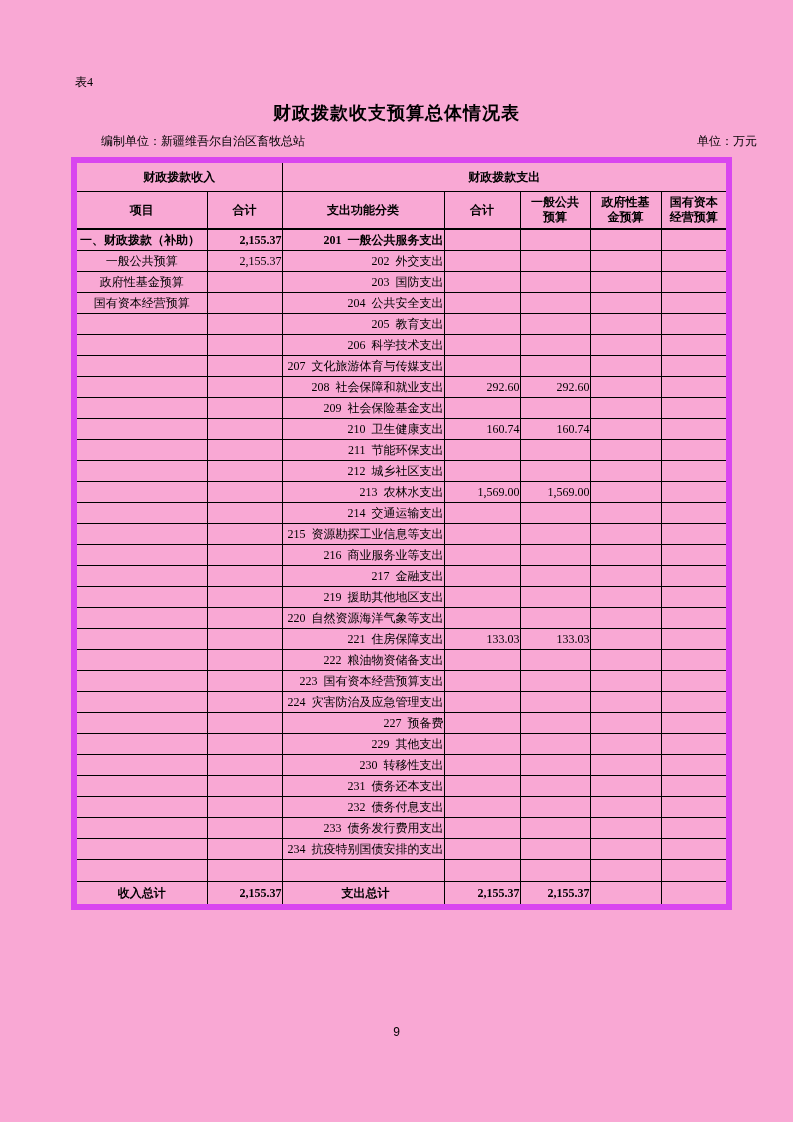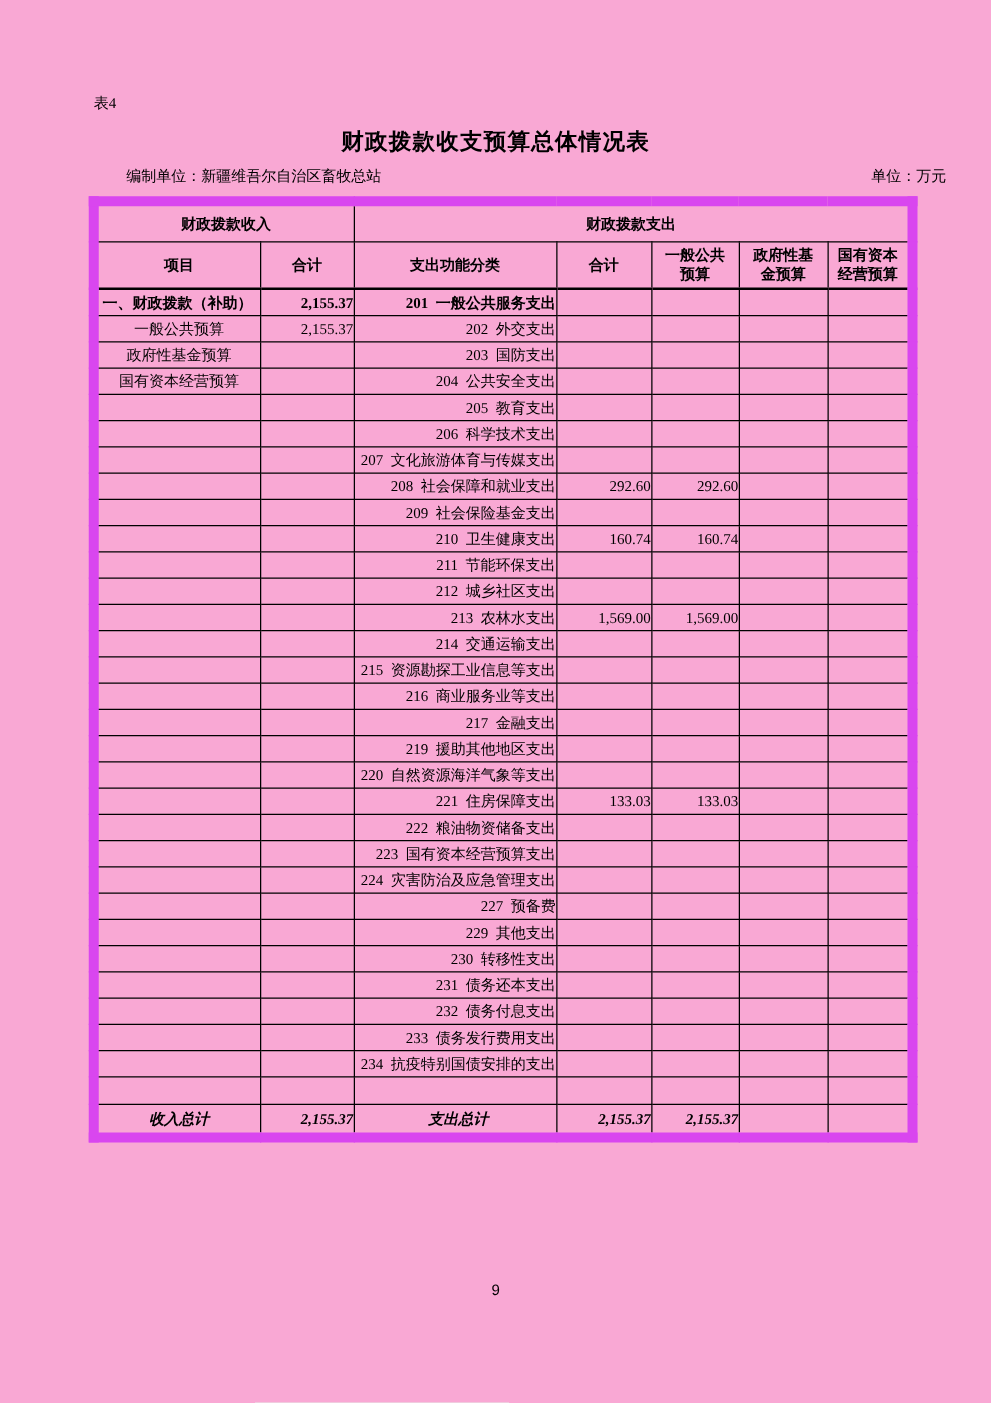--- a/index.html
+++ b/index.html
@@ -25,41 +25,41 @@
   .meta-row{
     position:absolute;left:72px;top:133px;width:656px;
     display:flex;justify-content:space-between;
     font-size:12px;
     margin-left:29px;
   }
   table.budget{
     position:absolute;left:71px;top:157px;
     width:657px;
     border-collapse:collapse;table-layout:fixed;
-    border:8px solid #d946ef;
+    border:6px solid #d946ef;
     font-size:12px;
   }
   table.budget th, table.budget td{
     border:1px solid #000;
     padding:0;
     overflow:hidden;
     vertical-align:middle;
     line-height:1.25;
   }
   tr.h1 th{height:28px;font-weight:bold;text-align:center;font-size:12px;}
   tr.h2 th{height:36px;font-weight:bold;text-align:center;font-size:12px;
            border-bottom:2px solid #000;padding:0 6px;}
   tbody td{height:20px;}
   td.item{text-align:center;}
   td.item.left{text-align:left;padding-left:3px;}
   td.func{text-align:right;padding-left:3px;white-space:pre;}
   td.num{text-align:right;padding-right:2px;}
   tr.emphasis td{font-weight:bold;}
   tr.empty-row td{height:21px;}
-  tr.total-row td{height:22px;font-weight:bold;font-style:italic;}
+  tr.total-row td{height:22px;font-weight:bold;}
   tr.total-row td.func{text-align:center;padding-left:5px;}
   .page-number{
     position:absolute;left:0;top:1025px;width:793px;
     text-align:center;font-size:12px;
     font-family:"Liberation Sans","DejaVu Sans",sans-serif;
   }
 </style>
 </head>
 <body>
 

